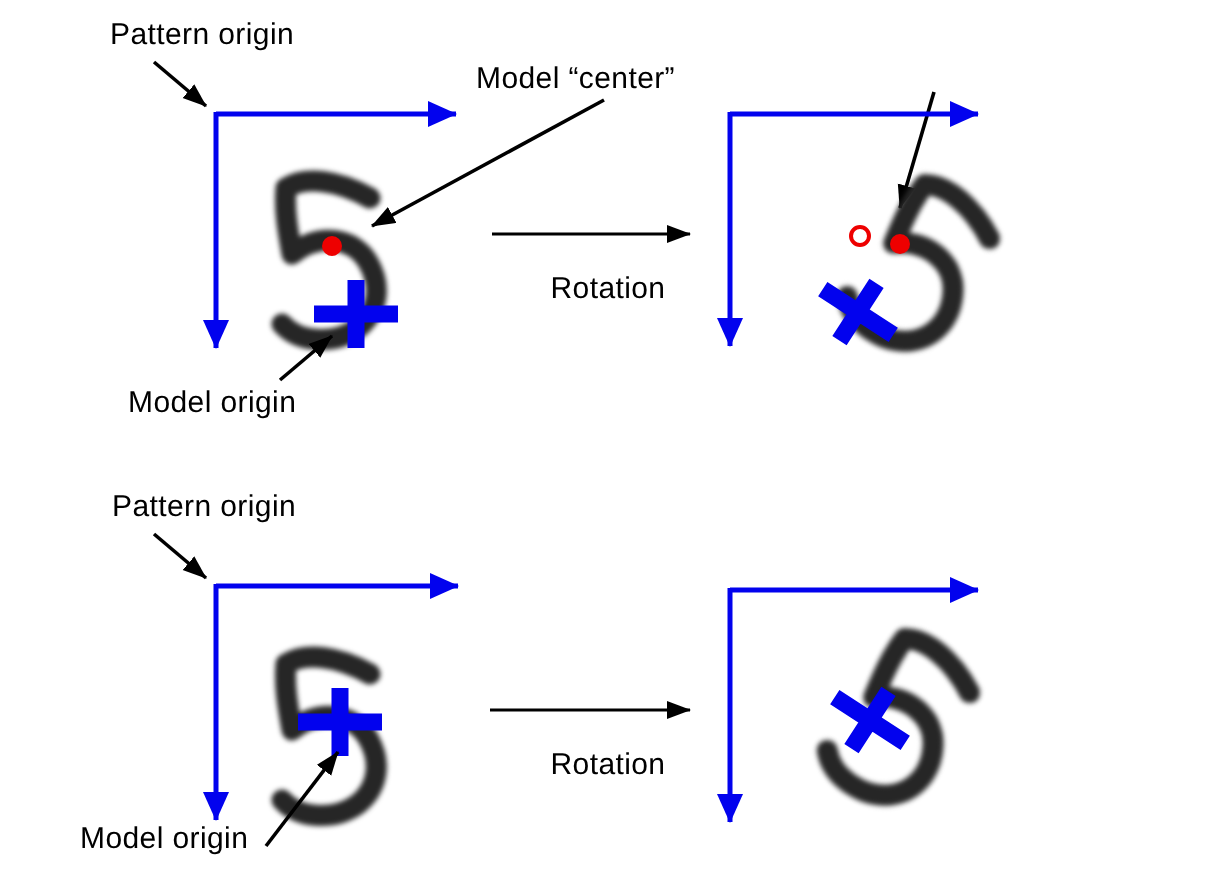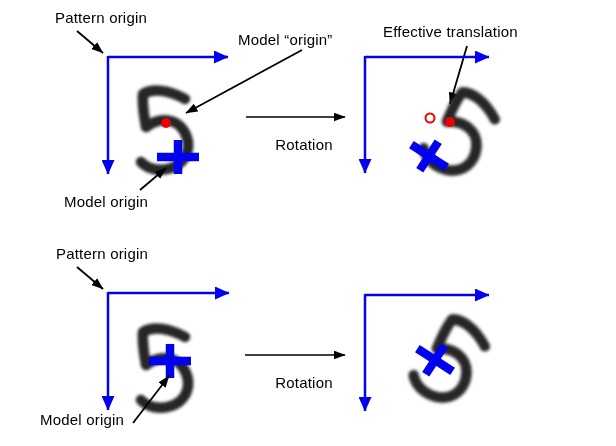--- a/index.html
+++ b/index.html
@@ -93,23 +93,22 @@
     <g>
       <line class="axis" x1="365" y1="295" x2="489" y2="295" marker-end="url(#headAxis)"></line>
       <line class="axis" x1="365" y1="294" x2="365" y2="411" marker-end="url(#headAxis)"></line>
       <use class="digit" href="#digit5" transform="rotate(33 452 362) translate(286 232)" aria-label="5"></use>
       <use class="cross" href="#crossMark" transform="translate(435 360) rotate(33)"></use>
     </g>
   </svg>
 
   <div class="label" style="left:55px; top:9px;">Pattern origin</div>
 
-  <div class="label" style="left:238px; top:31px;">Model “origin”</div>
+  <div class="label" style="left:238px; top:31px;">Model “center”</div>
 
-  <div class="label" style="left:383px; top:23px;">Effective translation</div>
 
   <div class="label" style="left:64px; top:193px;">Model origin</div>
 
   <div class="label centered" style="left:259px; top:122px;">Rotation</div>
 
   <div class="label" style="left:56px; top:245px;">Pattern origin</div>
 
   <div class="label" style="left:40px; top:411px;">Model origin</div>
 
   <div class="label centered" style="left:259px; top:360px;">Rotation</div>

